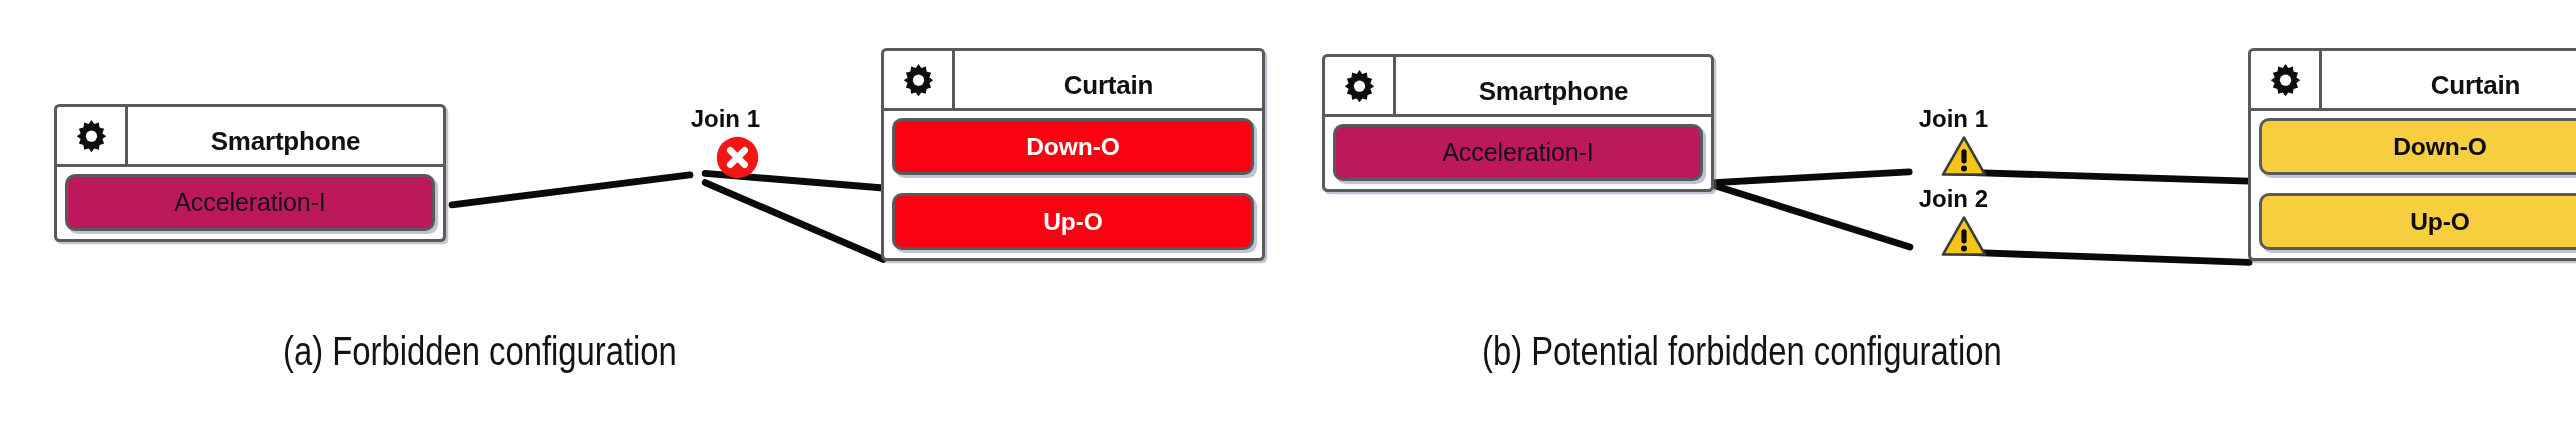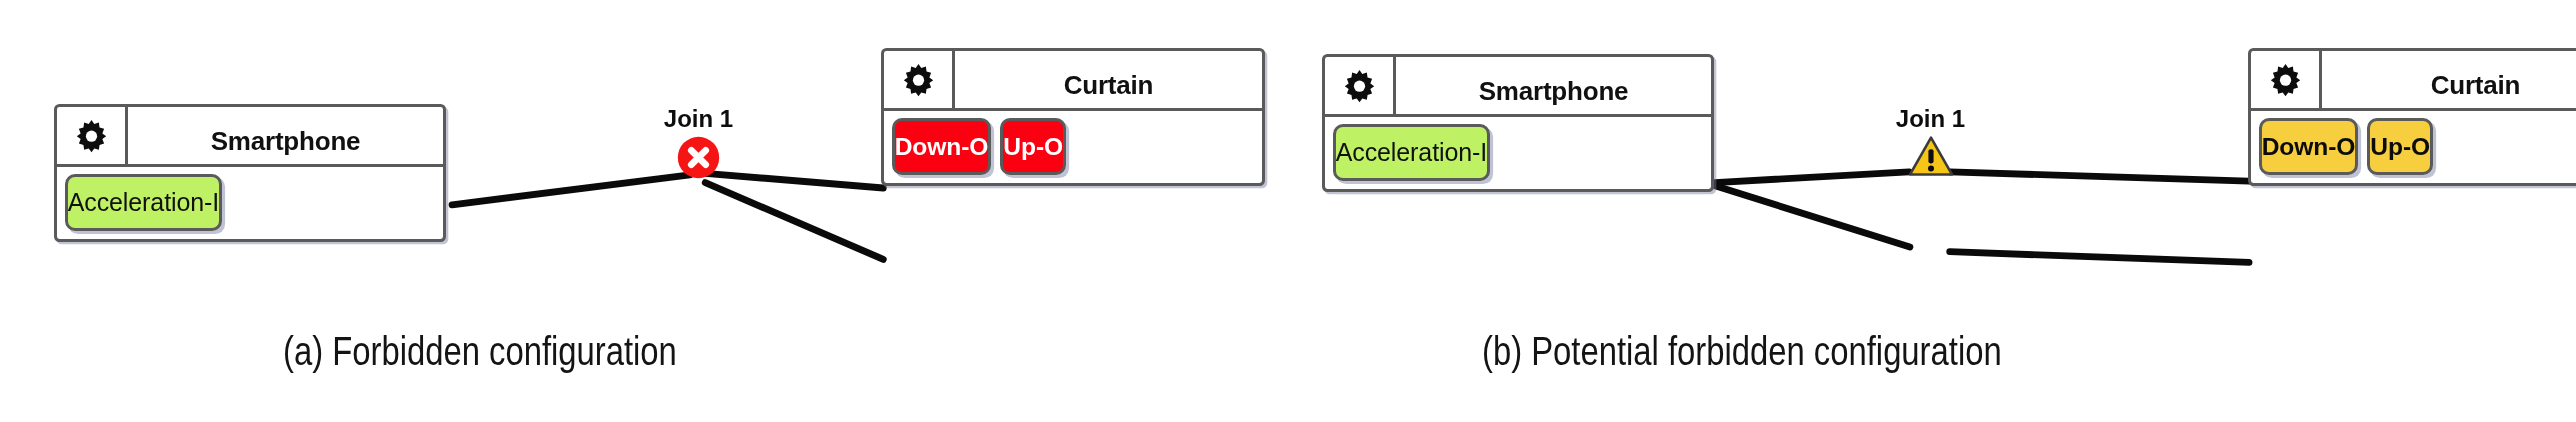--- a/index.html
+++ b/index.html
@@ -53,21 +53,22 @@
   .device-title {
     font-size: 26px;
     font-weight: bold;
     color: #111111;
     letter-spacing: -0.2px;
     white-space: nowrap;
   }
   .device-body {
     padding: 7px 7.7px 8.4px 7.7px;
     display: flex;
-    gap: 9px;
+    flex-direction: column;
+    gap: 18px;
   }
 
   
   .gear-icon {
     width: 35px;
     height: 35px;
     display: block;
   }
 
   
@@ -81,21 +82,21 @@
     justify-content: center;
     box-shadow: 3.1px 3.1px 0 rgba(130,135,170,0.5);
   }
   .port-label {
     font-size: 24.6px;
     font-weight: bold;
     white-space: nowrap;
     letter-spacing: -0.1px;
   }
   .port.event {
-    background: #bef264;
+    background: #be185d;
   }
   .port.event .port-label {
     color: #111111;
     font-weight: normal;
     font-size: 25px;
   }
   .port.action-red {
     background: #fa0010;
     border-color: #5a5a5a;
   }
@@ -118,21 +119,21 @@
     width: 2576px;
     height: 422px;
     pointer-events: none;
   }
 
   
   .join {
     position: absolute;
     display: flex;
     flex-direction: column;
-    align-items: center;
+    align-items: flex-end;
   }
   .join-label {
     font-size: 24px;
     font-weight: bold;
     color: #0d0d0d;
     white-space: nowrap;
     line-height: 1;
     margin-bottom: 3.8px;
   }
   .join-glyph {
@@ -239,20 +240,28 @@
 
   <div class="join" style="left:1873px; top:107px; width:115px;">
     <span class="join-label">Join 1</span>
     <svg class="join-glyph" width="48" height="43" viewBox="0 0 110 100">
       <path d="M55 6 L104 92 L6 92 Z" fill="#f5c518" stroke="#3b3b3b" stroke-width="6" stroke-linejoin="round"></path>
       <rect x="49" y="33" width="12" height="33" rx="5" fill="#0d0d0d"></rect>
       <circle cx="55" cy="78" r="7" fill="#0d0d0d"></circle>
     </svg>
   </div>
 
+  <div class="join" style="left:1873px; top:187px; width:115px;">
+    <span class="join-label">Join 2</span>
+    <svg class="join-glyph" width="48" height="43" viewBox="0 0 110 100">
+      <path d="M55 6 L104 92 L6 92 Z" fill="#f5c518" stroke="#3b3b3b" stroke-width="6" stroke-linejoin="round"></path>
+      <rect x="49" y="33" width="12" height="33" rx="5" fill="#0d0d0d"></rect>
+      <circle cx="55" cy="78" r="7" fill="#0d0d0d"></circle>
+    </svg>
+  </div>
 
   <div class="device" style="left:2248px; top:48px; width:384px;">
     <div class="device-head">
       <div class="device-icon-cell">
         <svg class="gear-icon" viewBox="0 0 100 100">
           <path fill="#0d0d0d" d="M50 6 L58 17 L71 13 L73 27 L86 31 L81 44 L92 52 L81 60 L86 73 L73 77 L71 91 L58 87 L50 98 L42 87 L29 91 L27 77 L14 73 L19 60 L8 52 L19 44 L14 31 L27 27 L29 13 L42 17 Z"></path>
           <circle cx="50" cy="52" r="16" fill="#ffffff"></circle>
         </svg>
       </div>
       <div class="device-title-cell">

